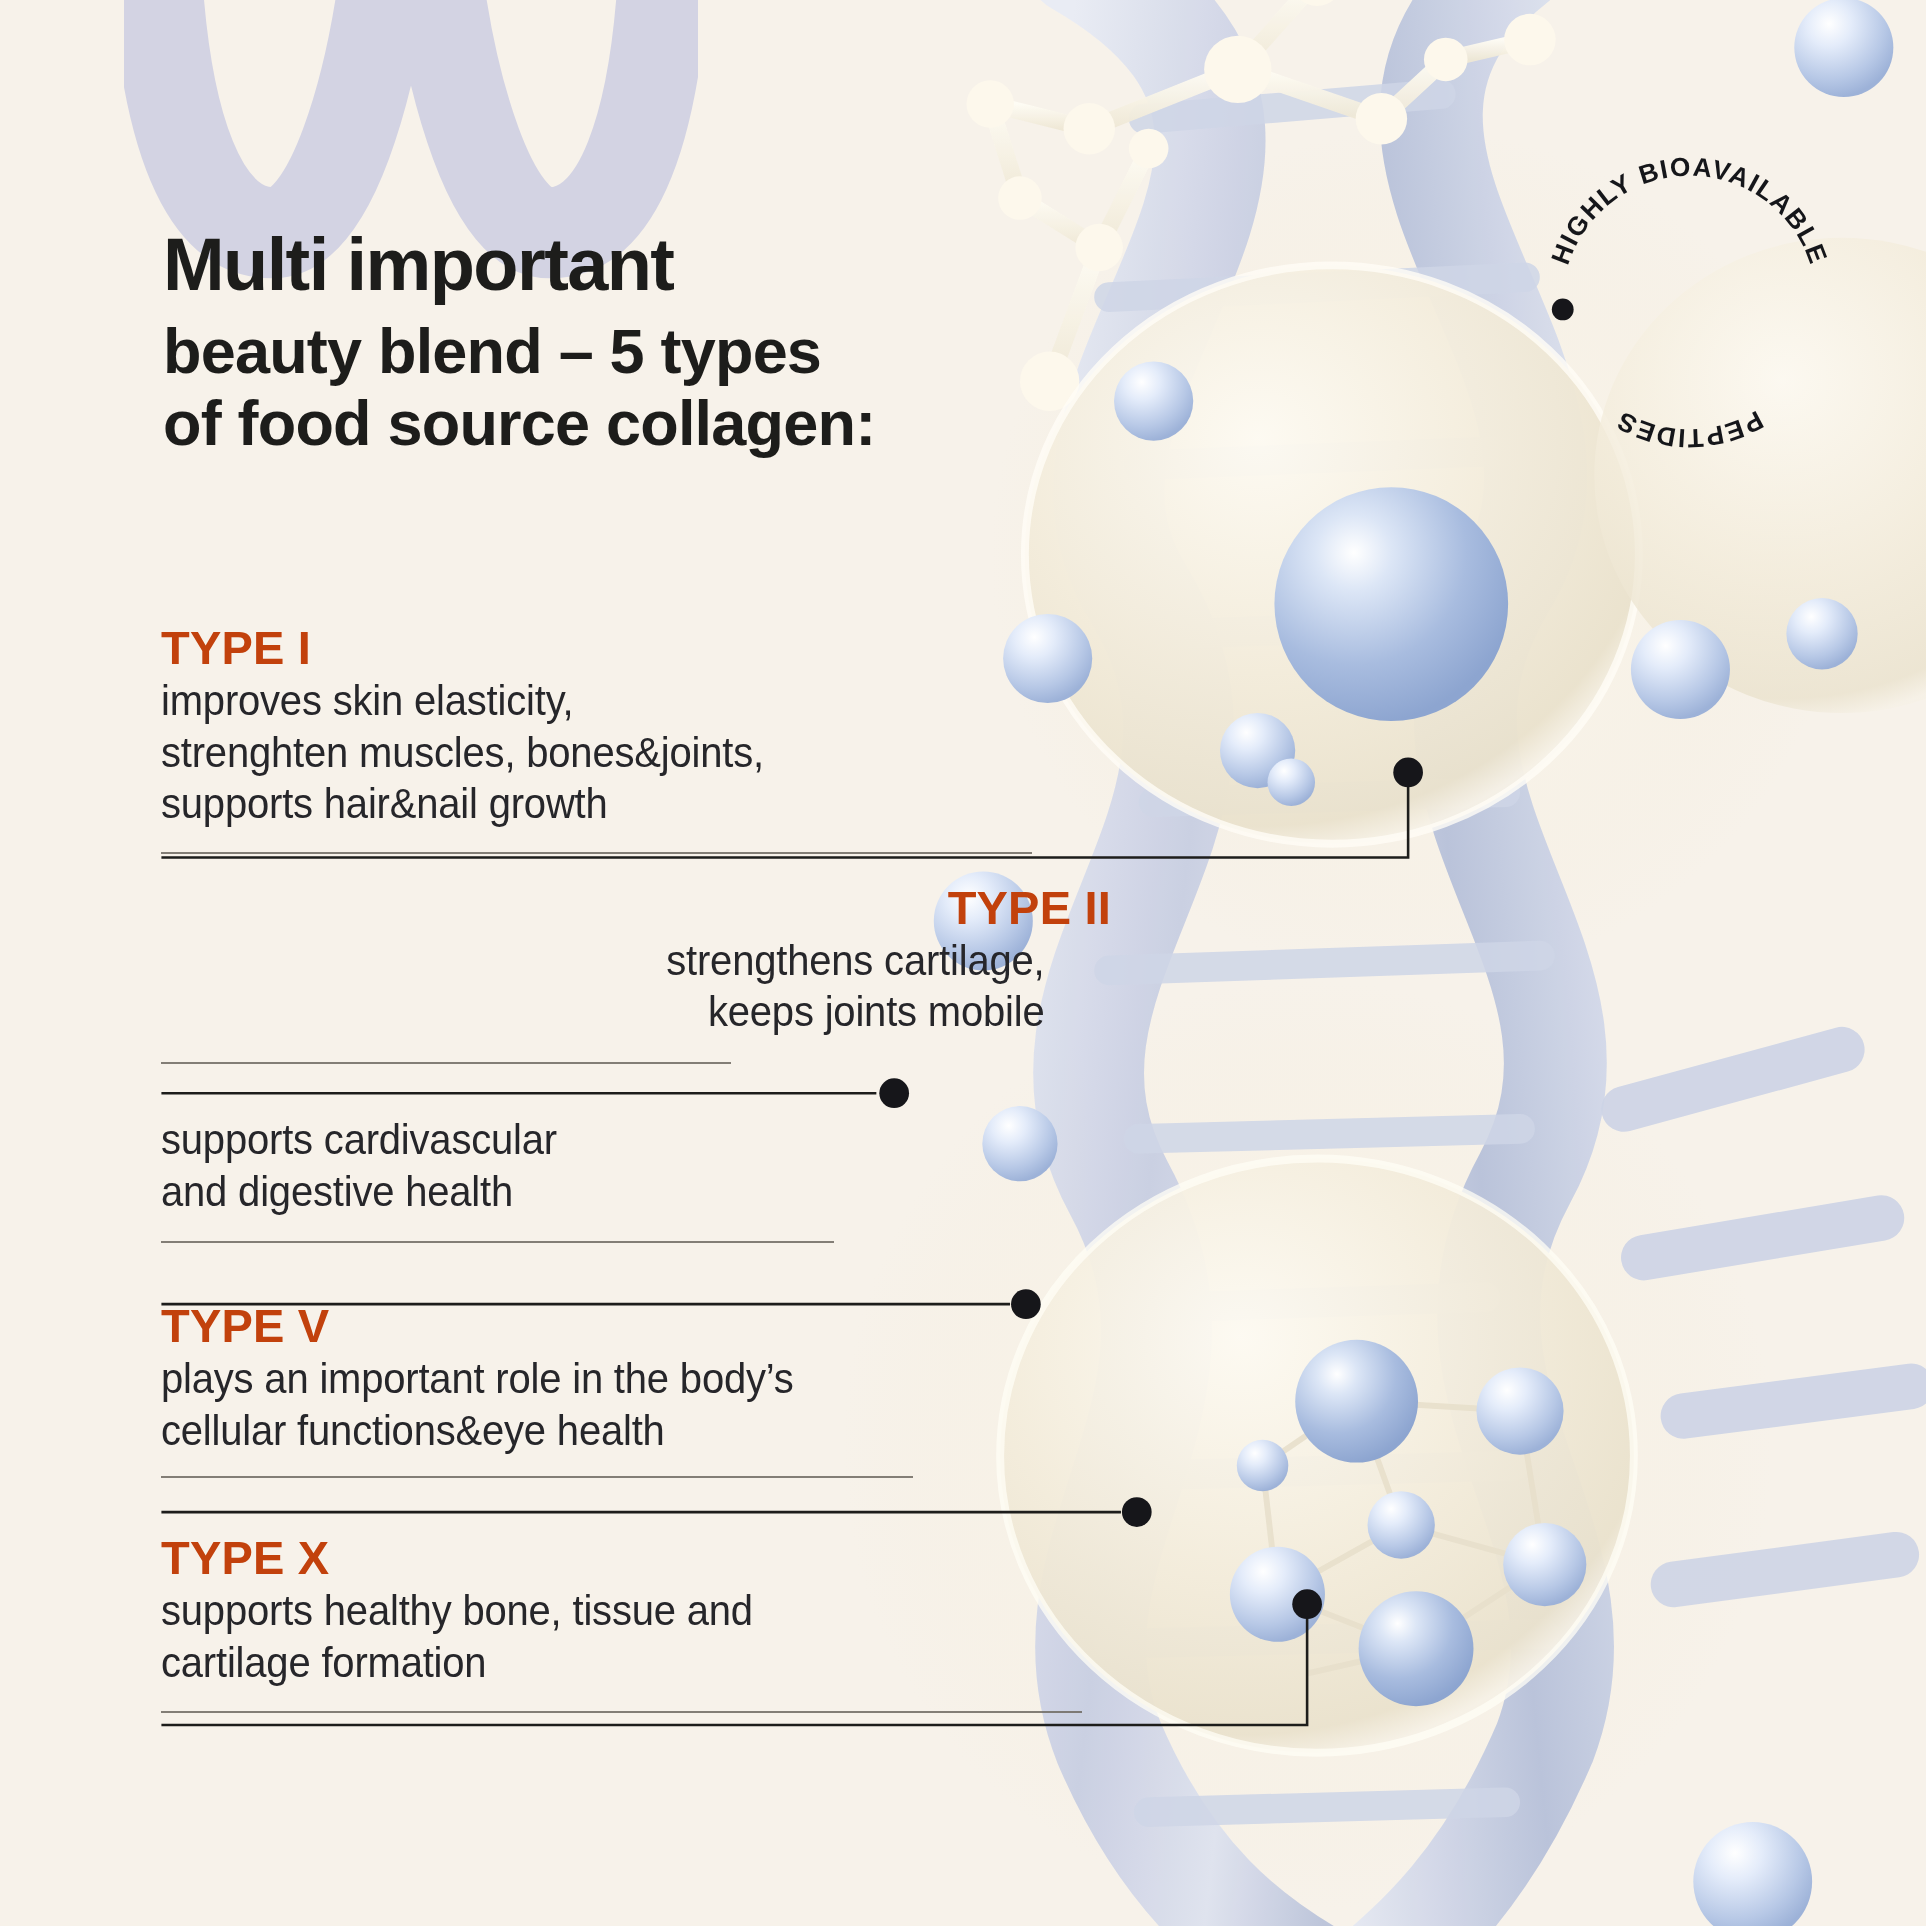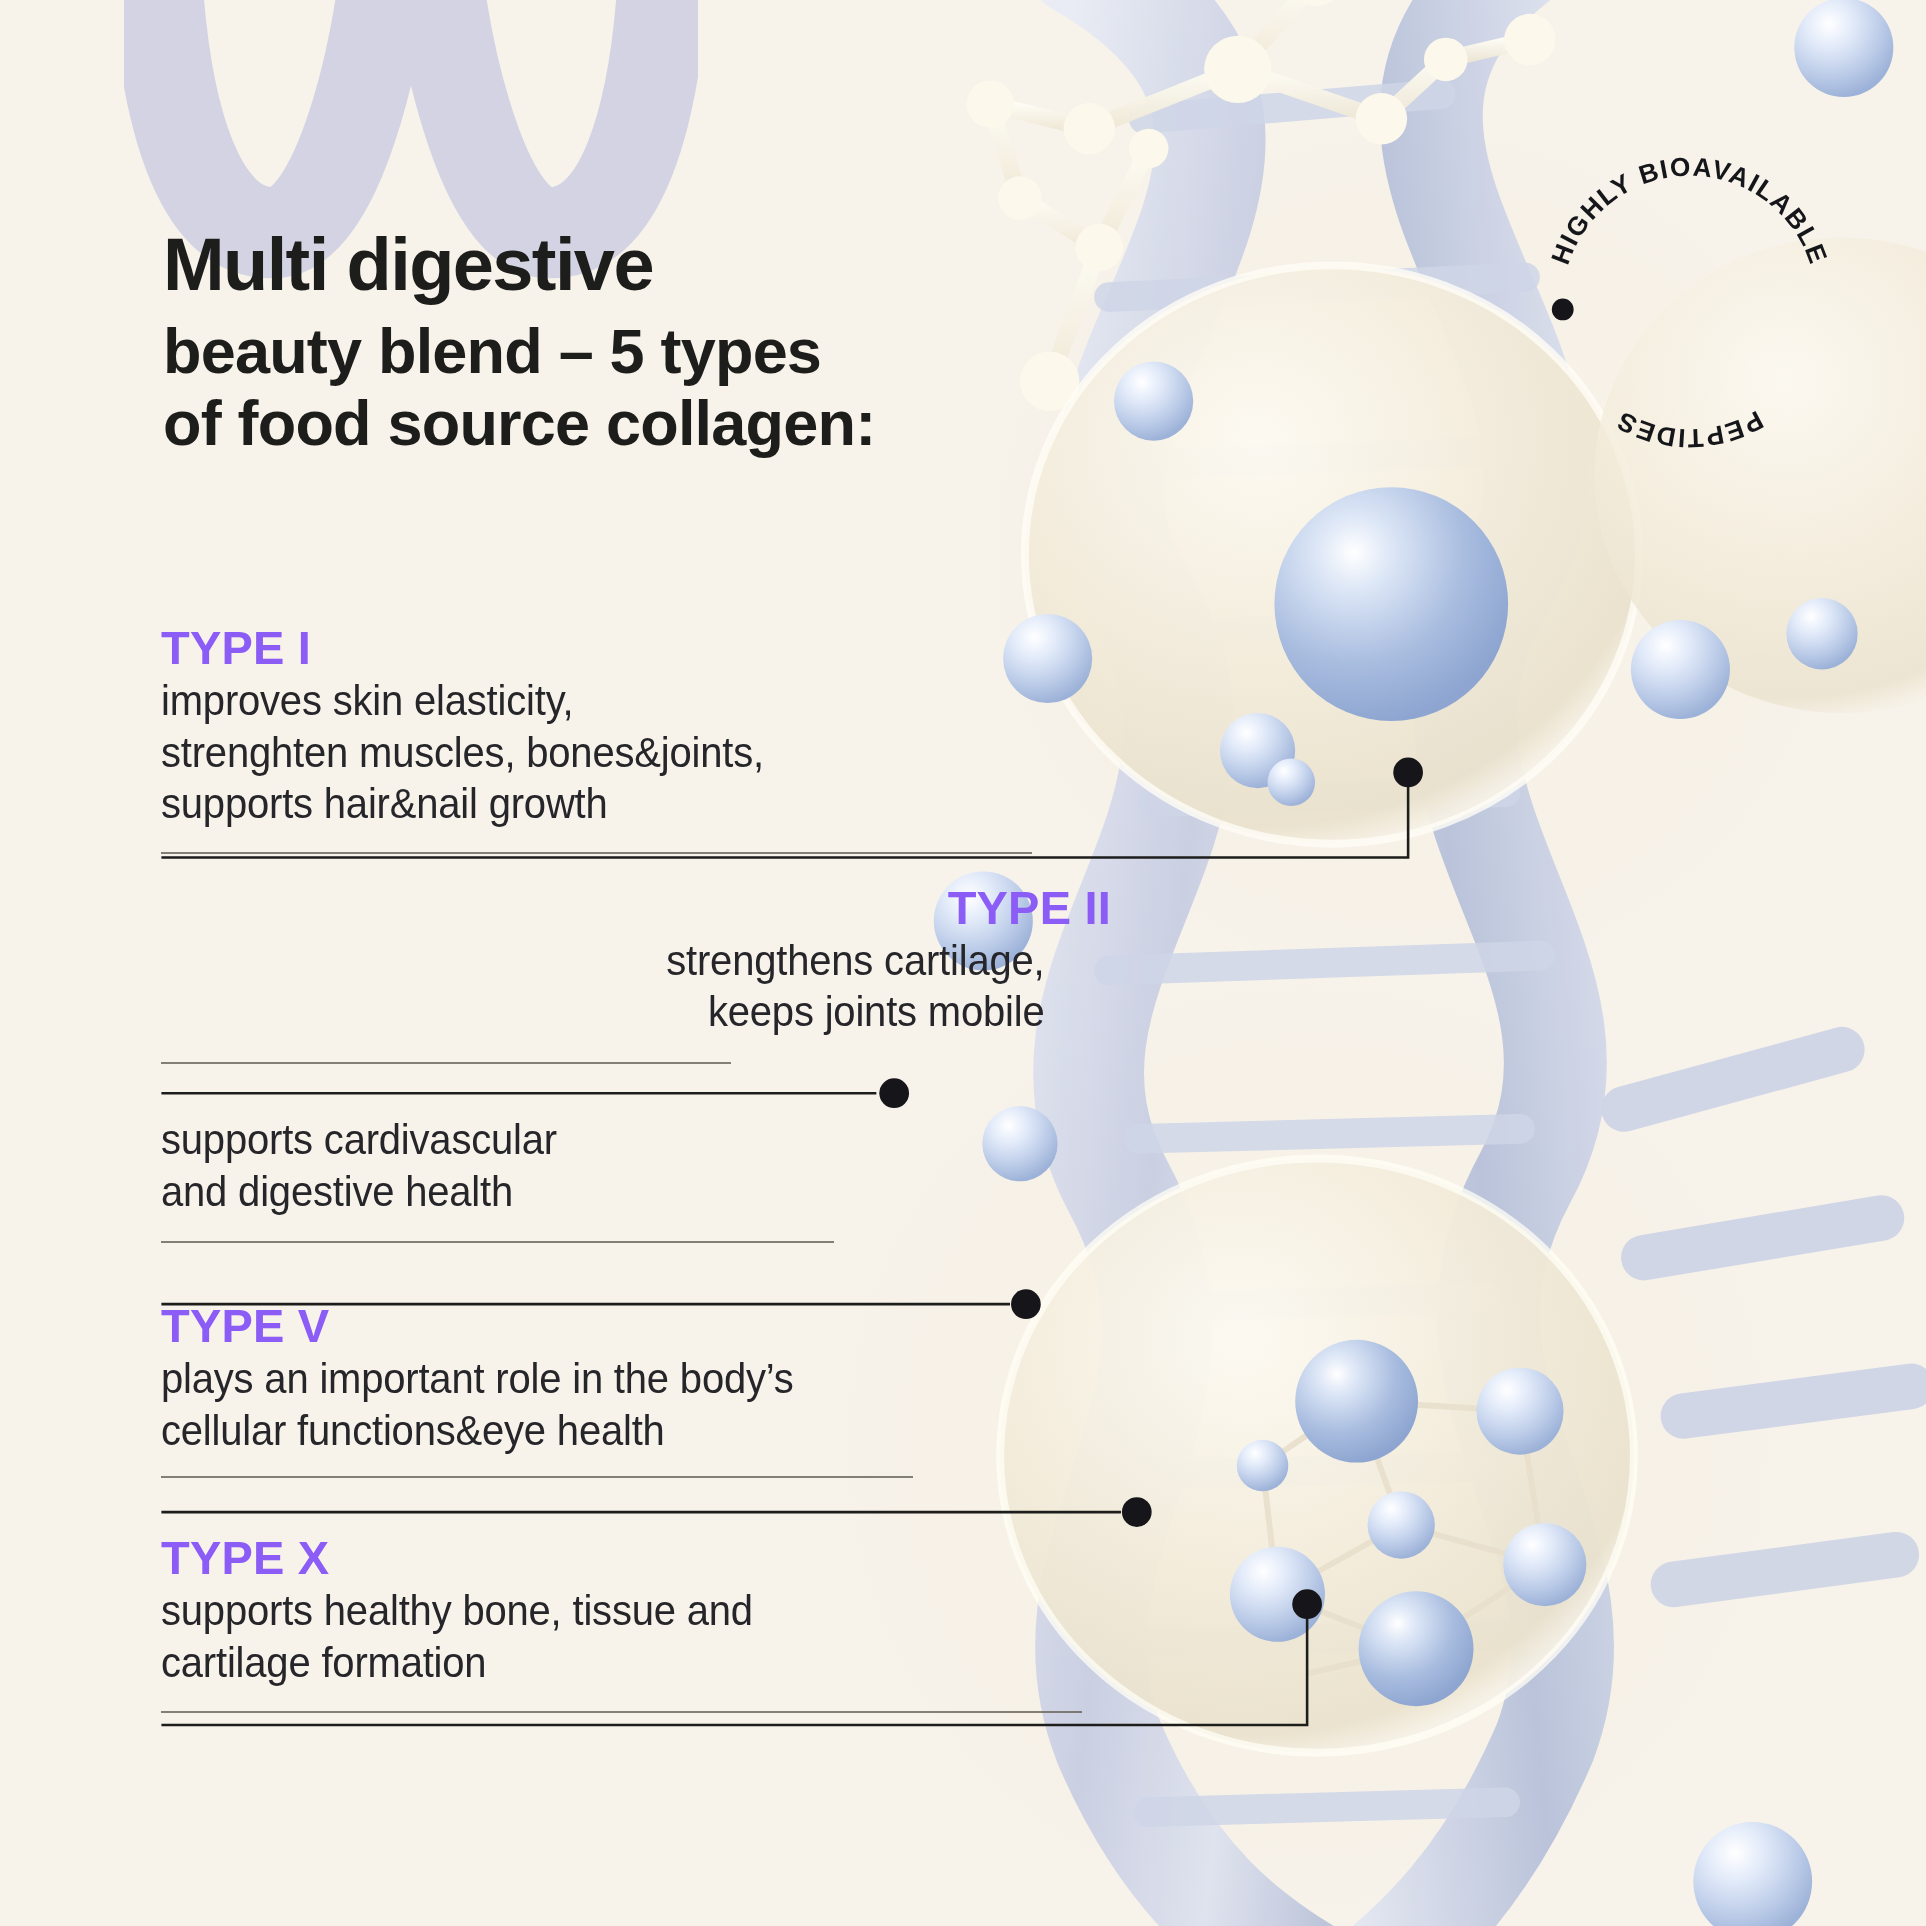--- a/index.html
+++ b/index.html
@@ -75,21 +75,21 @@
     top: 624px;
     width: 950px;
   }
   .type-item { position: relative; }
   .type-head {
     font-size: 47px;
     font-weight: 700;
     letter-spacing: 0.2px;
     line-height: 1.0;
     margin: 0 0 4px 0;
-    color: #8b5cf6;
+    color: #c2410c;
   }
   .type-desc {
     font-size: 43px;
     font-weight: 300;
     line-height: 1.20;
     letter-spacing: -0.2px;
     margin: 0;
     color: #26262a;
     white-space: pre-line;
     font-stretch: condensed;
@@ -333,21 +333,21 @@
           <tspan>PEPTIDES</tspan>
         </textPath>
       </text>
       <circle cx="27" cy="162" r="11" fill="#16161a"></circle>
     </svg>
   </div>
 
   <div class="content">
 
     <div class="title-wrap">
-      <h1 class="main-title">Multi digestive</h1>
+      <h1 class="main-title">Multi important</h1>
       <h2 class="sub-title">beauty blend – 5 types
 of food source collagen:</h2>
     </div>
 
     <div class="type-list">
 
       <div class="type-item i1">
         <div class="type-head">TYPE I</div>
         <div class="type-desc">improves skin elasticity,
 strenghten muscles, bones&amp;joints,

